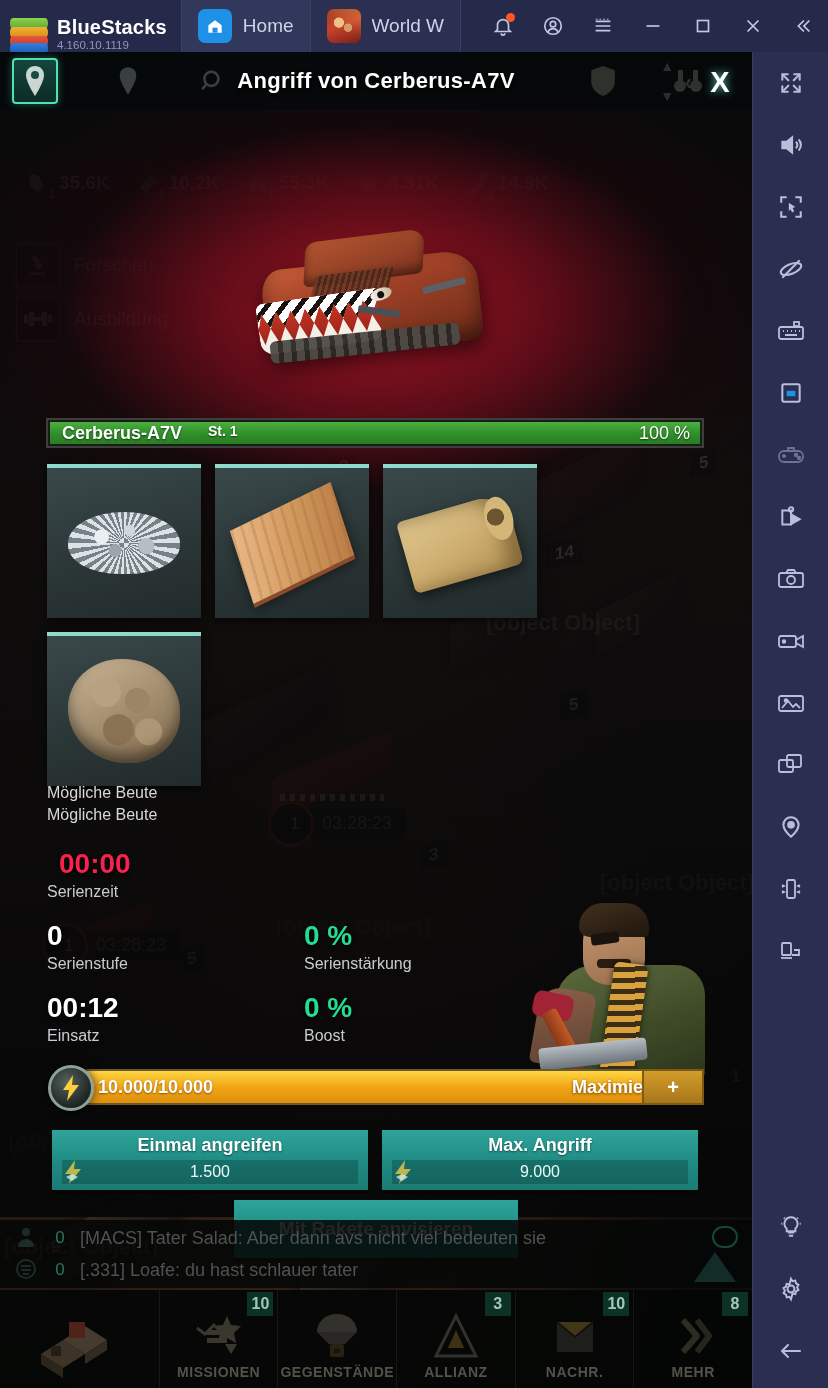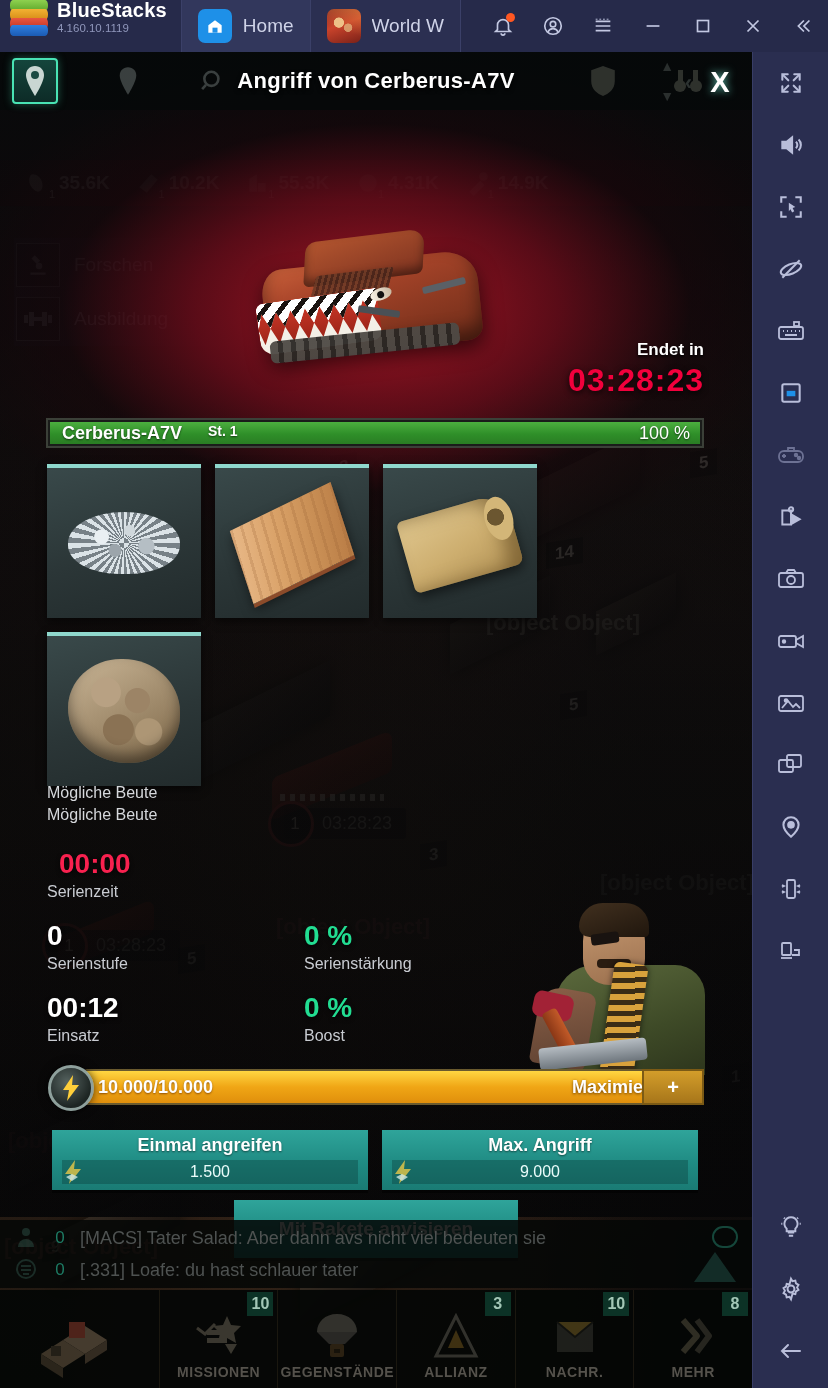--- a/index.html
+++ b/index.html
@@ -4,21 +4,21 @@
 <style>
   * { margin:0; padding:0; box-sizing:border-box; }
   html,body { width:828px; height:1388px; overflow:hidden; background:#22253f; }
   body { font-family:"Liberation Sans", sans-serif; -webkit-font-smoothing:antialiased; }
 
   
   #bs-titlebar{
     position:absolute; left:0; top:0; width:828px; height:52px;
     background:#262a4a; display:flex; align-items:center;
   }
-  #bs-logo-block{ display:flex; align-items:flex-start; padding:0 14px 8px 10px; height:52px; }
+  #bs-logo-block{ display:flex; align-items:flex-end; padding:0 14px 0 10px; height:52px; }
   .bs-stack{ width:38px; height:34px; position:relative; margin-right:9px; }
   .bs-stack i{ position:absolute; left:0; width:38px; height:11px; border-radius:3px/5px; display:block;
       transform:skewX(-0deg); }
   .bs-lyr1{ top:0;  background:linear-gradient(180deg,#8ed14f,#5fa82c); }
   .bs-lyr2{ top:9px; background:linear-gradient(180deg,#f2b233,#d68b16); }
   .bs-lyr3{ top:18px; background:linear-gradient(180deg,#e8573f,#c33425); }
   .bs-lyr4{ top:25px; background:linear-gradient(180deg,#2f7fe0,#1b5bb4); }
   #bs-name{ color:#fff; font-size:20px; font-weight:bold; line-height:20px; letter-spacing:.2px; }
   #bs-ver{ color:#9097bb; font-size:11.5px; line-height:14px; margin-top:1px; }
 
@@ -538,24 +538,20 @@
       <div class="tk tk-barrel" id="tk-barrel1"></div>
       <div class="tk" id="tk-mouth">
         <div id="tk-teeth-top"></div>
         <div id="tk-teeth-bot"></div>
       </div>
       <div class="tk tk-barrel" id="tk-barrel2"></div>
       <div class="tk" id="tk-eye"></div>
       <div class="tk" id="tk-track"></div>
     </div>
 
-    <div id="endet-wrap">
-      <div id="endet-lbl">Endet in</div>
-      <div id="endet-val">03:28:23</div>
-    </div>
 
     <div id="hp-bar">
       <div id="hp-fill"></div>
       <div id="hp-name">Cerberus-A7V</div>
       <div id="hp-stage">St. 1</div>
       <div id="hp-pct">100 %</div>
     </div>
 
     <div id="loot">
       <div class="loot-cell" id="loot-0">

